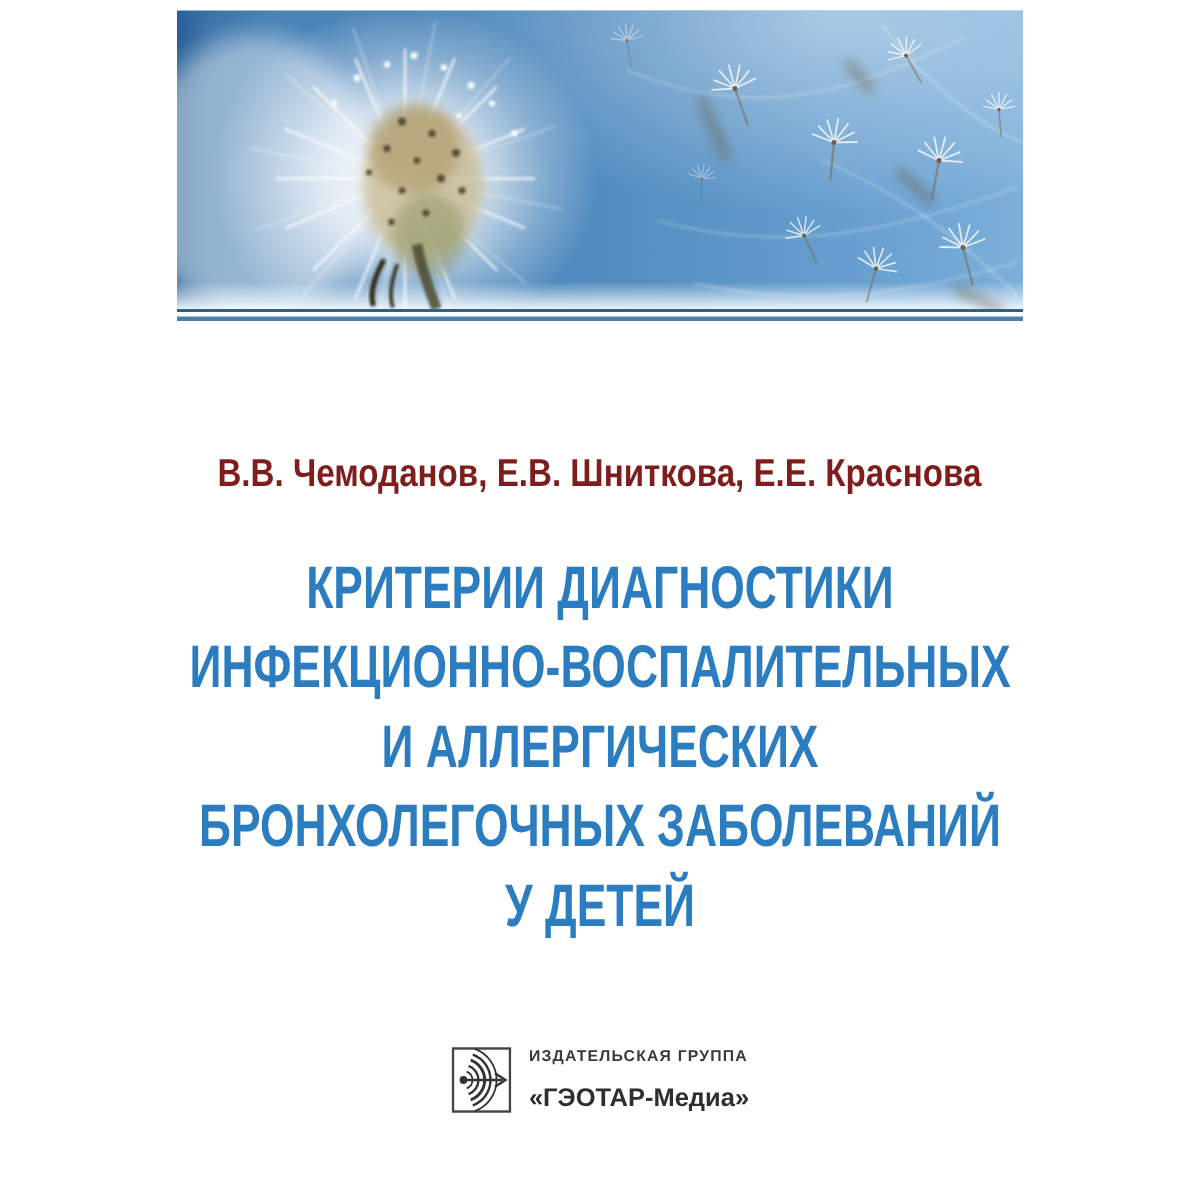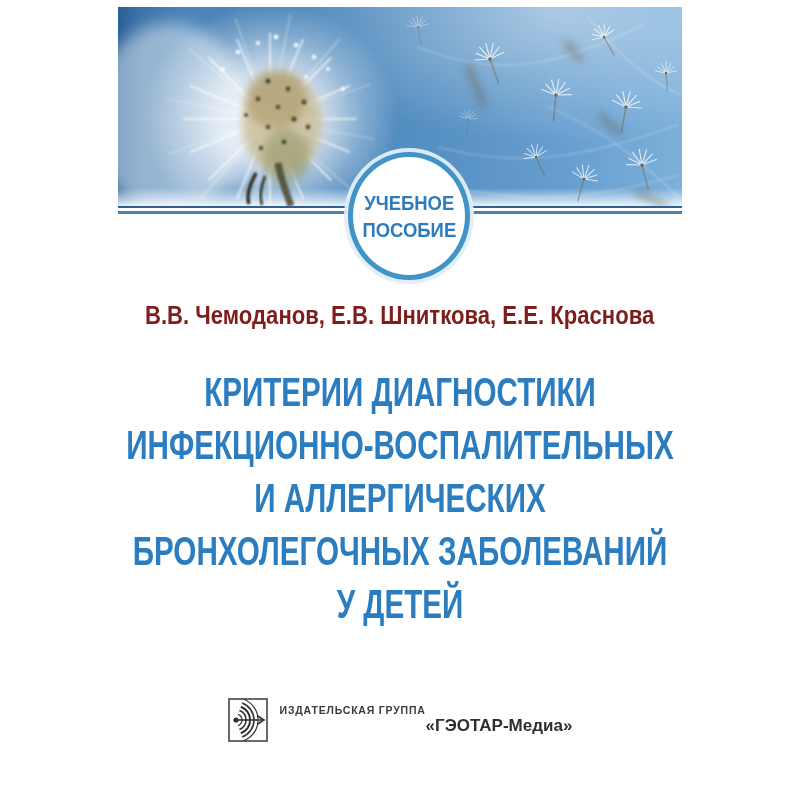--- a/index.html
+++ b/index.html
@@ -51,21 +51,21 @@
     color:#2b7dc0;font-weight:bold;font-size:40px;line-height:53px;
   }
   .title-line{display:block;transform:scaleX(.74);transform-origin:50% 50%;white-space:nowrap;}
 
   
   .publisher{
     position:absolute;left:0;top:698px;width:800px;
     display:flex;align-items:center;justify-content:center;gap:12px;
   }
   .pub-logo{flex:0 0 auto;display:block;}
-  .pub-text{display:flex;flex-direction:row;justify-content:center;}
+  .pub-text{display:flex;flex-direction:column;justify-content:center;}
   .pub-group{
     color:#3a3a3a;font-weight:bold;font-size:10.5px;letter-spacing:.8px;white-space:nowrap;
   }
   .pub-name{
     color:#2e2e2e;font-weight:bold;font-size:17px;margin-top:12px;white-space:nowrap;
   }
 </style>
 </head>
 <body>
 
@@ -212,24 +212,20 @@
         <use href="#seed" transform="translate(548,66) scale(.7)"></use>
         <use href="#seed" transform="translate(418,150) rotate(-20) scale(.8)"></use>
         <use href="#seed" transform="translate(350,112) rotate(8) scale(.6)" opacity=".55"></use>
         <use href="#seed" transform="translate(300,20) rotate(-5) scale(.7)" opacity=".6"></use>
       </g>
     </svg>
   </div>
 
   <div class="rule"></div>
 
-  <div class="badge">
-    <span class="badge-line">УЧЕБНОЕ</span>
-    <span class="badge-line">ПОСОБИЕ</span>
-  </div>
 
   <div class="authors">
     <span>В.В. Чемоданов, Е.В. Шниткова, Е.Е. Краснова</span>
   </div>
 
   <div class="title">
     <span class="title-line">КРИТЕРИИ ДИАГНОСТИКИ</span>
     <span class="title-line">ИНФЕКЦИОННО-ВОСПАЛИТЕЛЬНЫХ</span>
     <span class="title-line">И АЛЛЕРГИЧЕСКИХ</span>
     <span class="title-line">БРОНХОЛЕГОЧНЫХ ЗАБОЛЕВАНИЙ</span>

